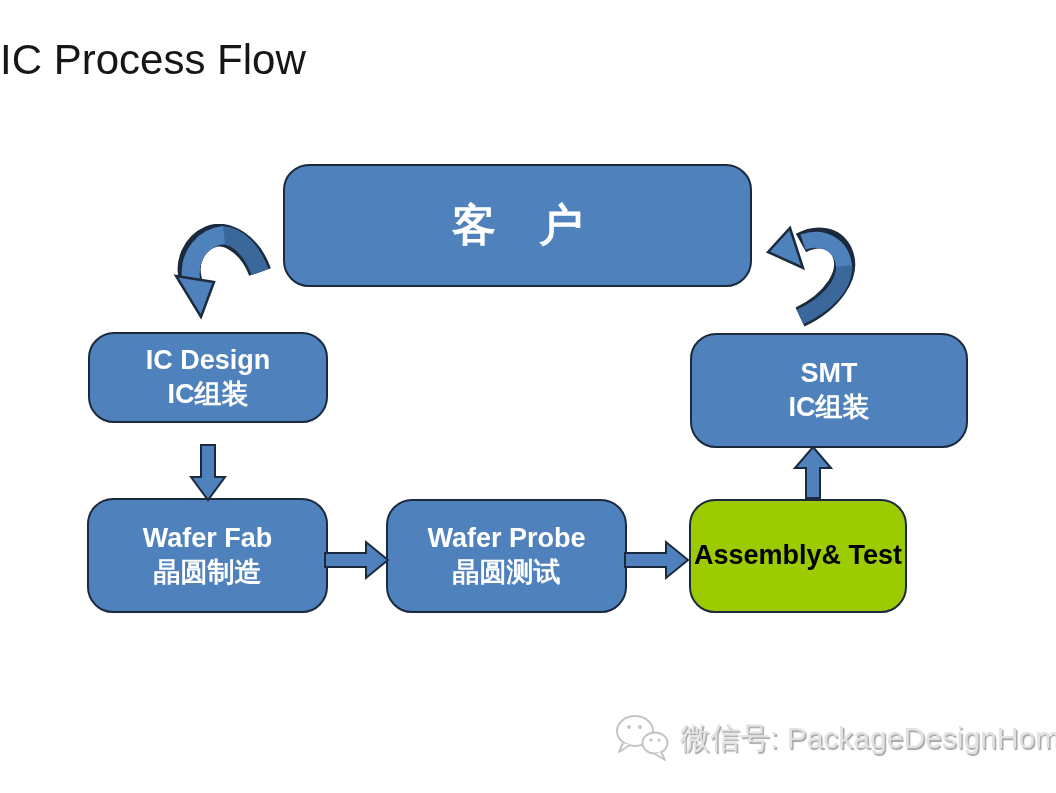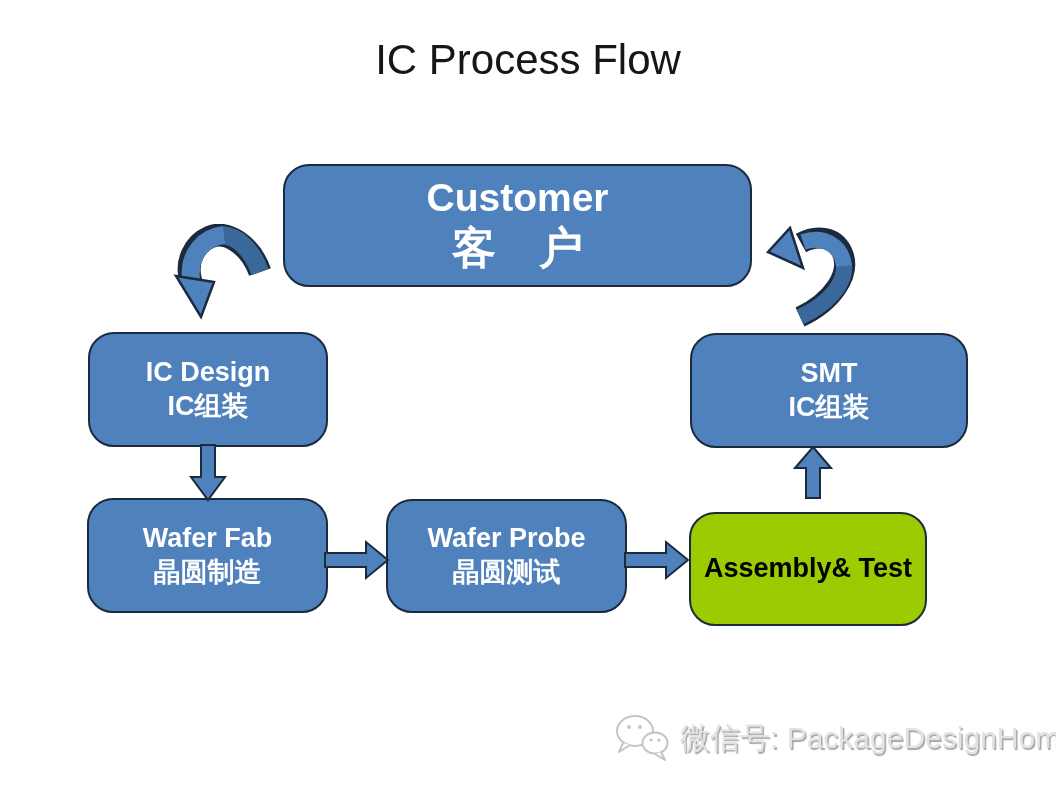--- a/index.html
+++ b/index.html
@@ -11,21 +11,21 @@
     --wm-gray:#c4c4c4;
   }
   html,body{margin:0;padding:0;}
   body{background:#777;font-family:"Liberation Sans",sans-serif;}
   .stage{
     position:relative;width:1056px;height:793px;background:#ffffff;
     overflow:hidden;margin:0 auto;
   }
   .title{
     position:absolute;left:0;top:36px;width:100%;margin:0;
-    text-align:center;font-size:42px;font-weight:500;color:var(--title-ink);
+    font-size:42px;font-weight:500;color:var(--title-ink);
     font-family:"Liberation Sans",sans-serif;letter-spacing:0px;
   }
   .box{
     position:absolute;box-sizing:border-box;
     border:2.5px solid var(--outline);border-radius:26px;
     display:flex;flex-direction:column;align-items:center;justify-content:center;
     text-align:center;
   }
   .box.blue{background:var(--blue);color:#ffffff;}
   .box.green{background:var(--green);color:#000000;}
@@ -45,40 +45,39 @@
   }
 </style>
 </head>
 <body>
 
 <div class="stage">
 
   <h1 class="title">IC Process Flow</h1>
 
   <div class="box blue customer" style="left:283px;top:164px;width:469px;height:123px;">
-    <div class="en">Customer</div>
     <div class="zh serif">客 户</div>
   </div>
 
-  <div class="box blue" style="left:88px;top:332px;width:240px;height:115px;">
+  <div class="box blue" style="left:88px;top:332px;width:240px;height:91px;">
     <div class="en">IC Design</div>
     <div class="zh">IC组装</div>
   </div>
 
   <div class="box blue" style="left:87px;top:498px;width:241px;height:115px;text-align:right;">
     <div class="en">Wafer Fab</div>
     <div class="zh serif">晶圆制造</div>
   </div>
 
   <div class="box blue" style="left:386px;top:499px;width:241px;height:114px;">
     <div class="en">Wafer Probe</div>
     <div class="zh serif">晶圆测试</div>
   </div>
 
-  <div class="box green" style="left:689px;top:512px;width:238px;height:114px;">
+  <div class="box green" style="left:689px;top:499px;width:218px;height:114px;">
     <div class="en">Assembly&amp; Test</div>
   </div>
 
   <div class="box blue" style="left:690px;top:333px;width:278px;height:115px;">
     <div class="en">SMT</div>
     <div class="zh">IC组装</div>
   </div>
 
   <svg class="arrow" style="left:188px;top:444px;" width="40" height="58" viewBox="0 0 40 58">
     <polygon points="13,1 27,1 27,33 37,33 20,56 3,33 13,33" fill="#4f81bd" stroke="#1b2a3d" stroke-width="2"></polygon>

